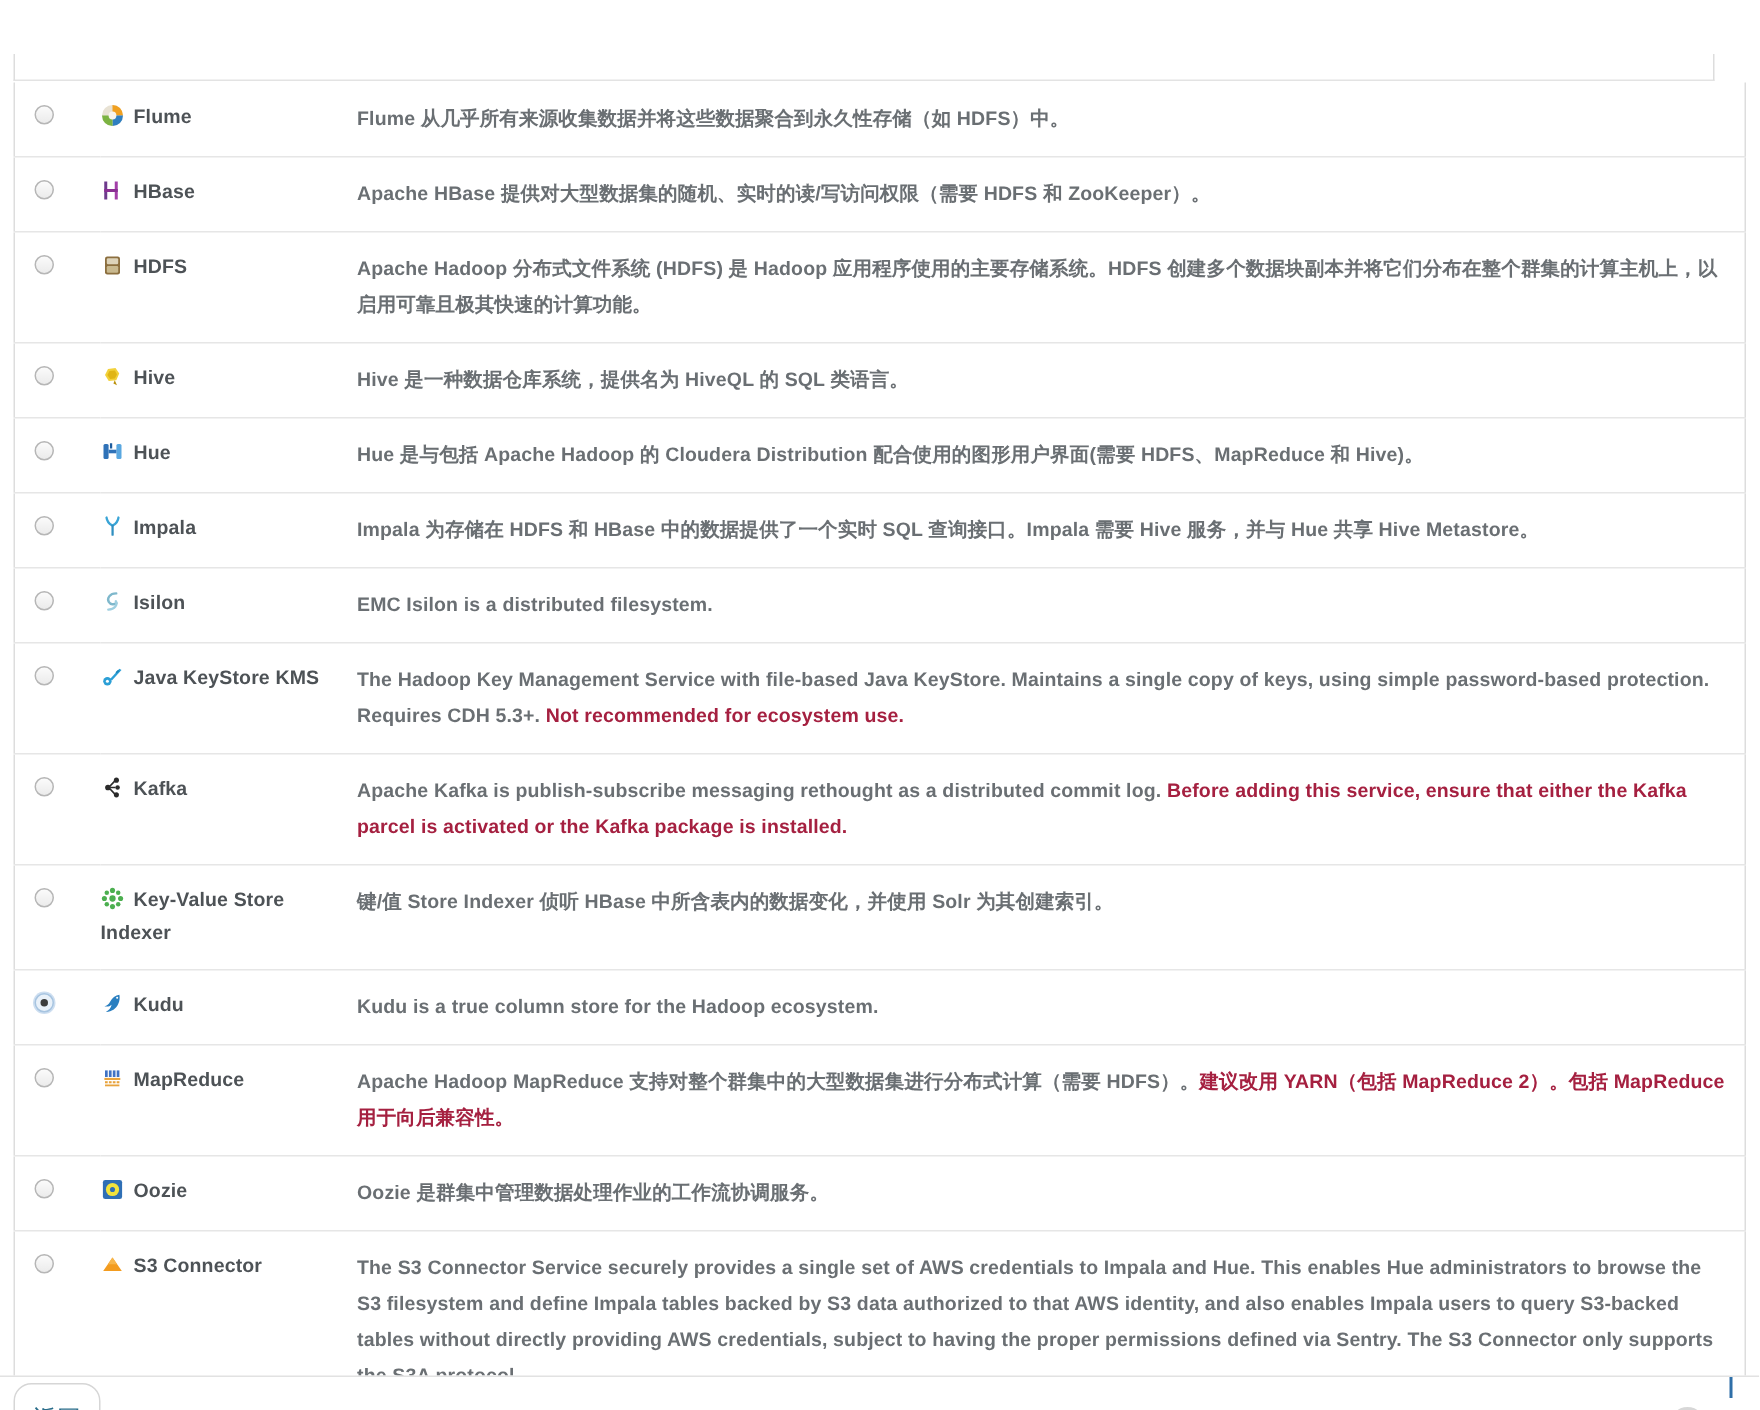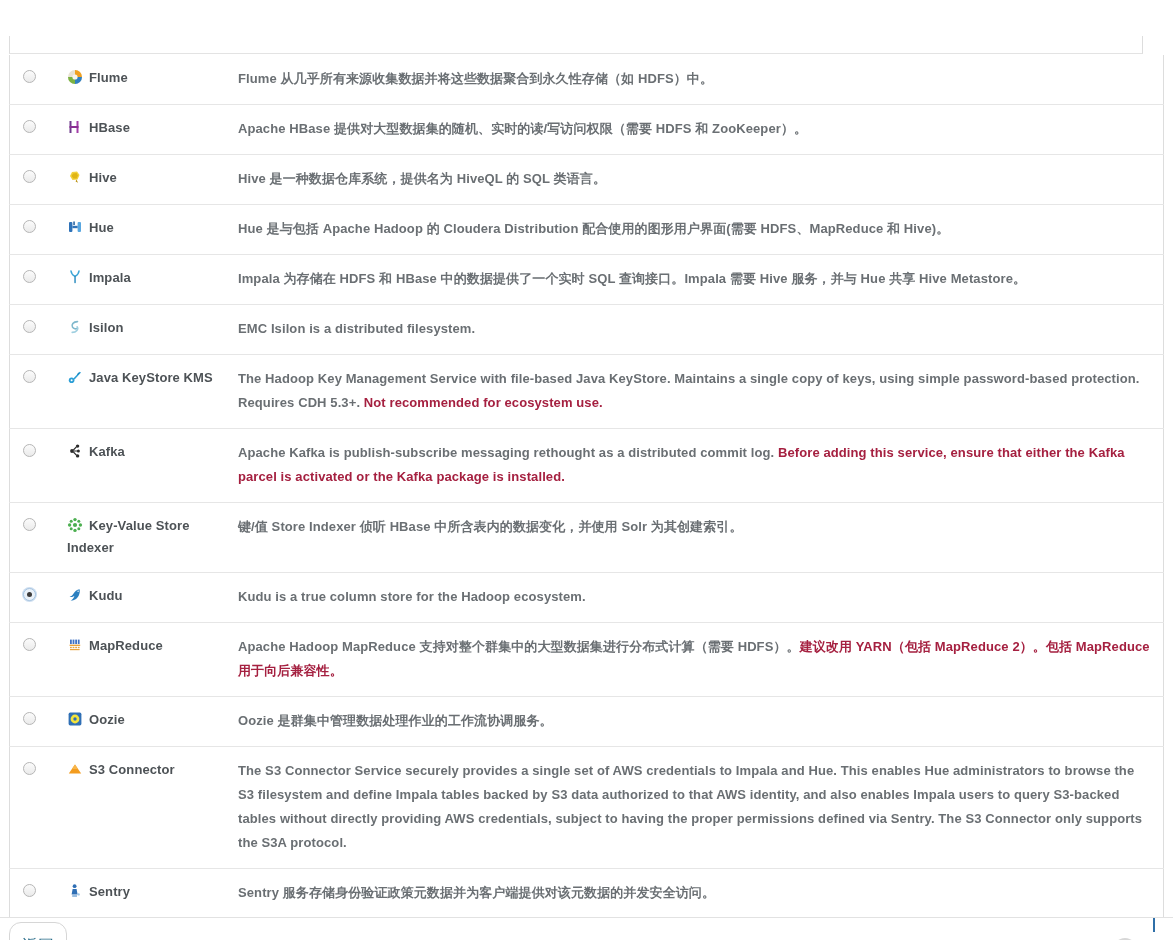--- a/index.html
+++ b/index.html
@@ -227,20 +227,35 @@
           </td>
           <td class="c-name">
             <span class="svc-name"><span class="svc-ico"><svg width="16" height="16" viewBox="0 0 16 16">
                   <rect x="2.5" y="2" width="2" height="12" fill="#6e3a8c"></rect>
                   <rect x="9.5" y="2" width="2" height="12" fill="#a33fa8"></rect>
                   <rect x="2.5" y="7" width="9" height="2" fill="#8a2f93"></rect>
                 </svg></span>HBase</span>
           </td>
           <td class="c-desc">
             <div class="svc-desc">Apache HBase 提供对大型数据集的随机、实时的读/写访问权限（需要 HDFS 和 ZooKeeper）。</div>
+          </td>
+        </tr>
+        <tr class="svc-row">
+          <td class="c-radio">
+            <span class="radio"></span>
+          </td>
+          <td class="c-name">
+            <span class="svc-name"><span class="svc-ico"><svg width="16" height="16" viewBox="0 0 16 16">
+                  <rect x="3" y="2" width="10" height="12" rx="1.5" fill="#8c6f3f"></rect>
+                  <rect x="4.2" y="3.2" width="7.6" height="4" rx="0.8" fill="#ddd3ba"></rect>
+                  <rect x="4.2" y="8.4" width="7.6" height="4.4" rx="0.8" fill="#c9b98f"></rect>
+                </svg></span>HDFS</span>
+          </td>
+          <td class="c-desc">
+            <div class="svc-desc">Apache Hadoop 分布式文件系统 (HDFS) 是 Hadoop 应用程序使用的主要存储系统。HDFS 创建多个数据块副本并将它们分布在整个群集的计算主机上，以启用可靠且极其快速的计算功能。</div>
           </td>
         </tr>
         <tr class="svc-row">
           <td class="c-radio">
             <span class="radio"></span>
           </td>
           <td class="c-name">
             <span class="svc-name"><span class="svc-ico"><svg width="16" height="16" viewBox="0 0 16 16">
                   <path d="M5 3 L10 2.4 L12.5 6 L10.5 10.5 L5.5 11 L3 7 Z" fill="#f2d13b"></path>
                   <path d="M6 4.4 L9.6 4 L11 6.6 L9.6 9.4 L6.4 9.6 L4.6 7 Z" fill="#e0b515"></path>

